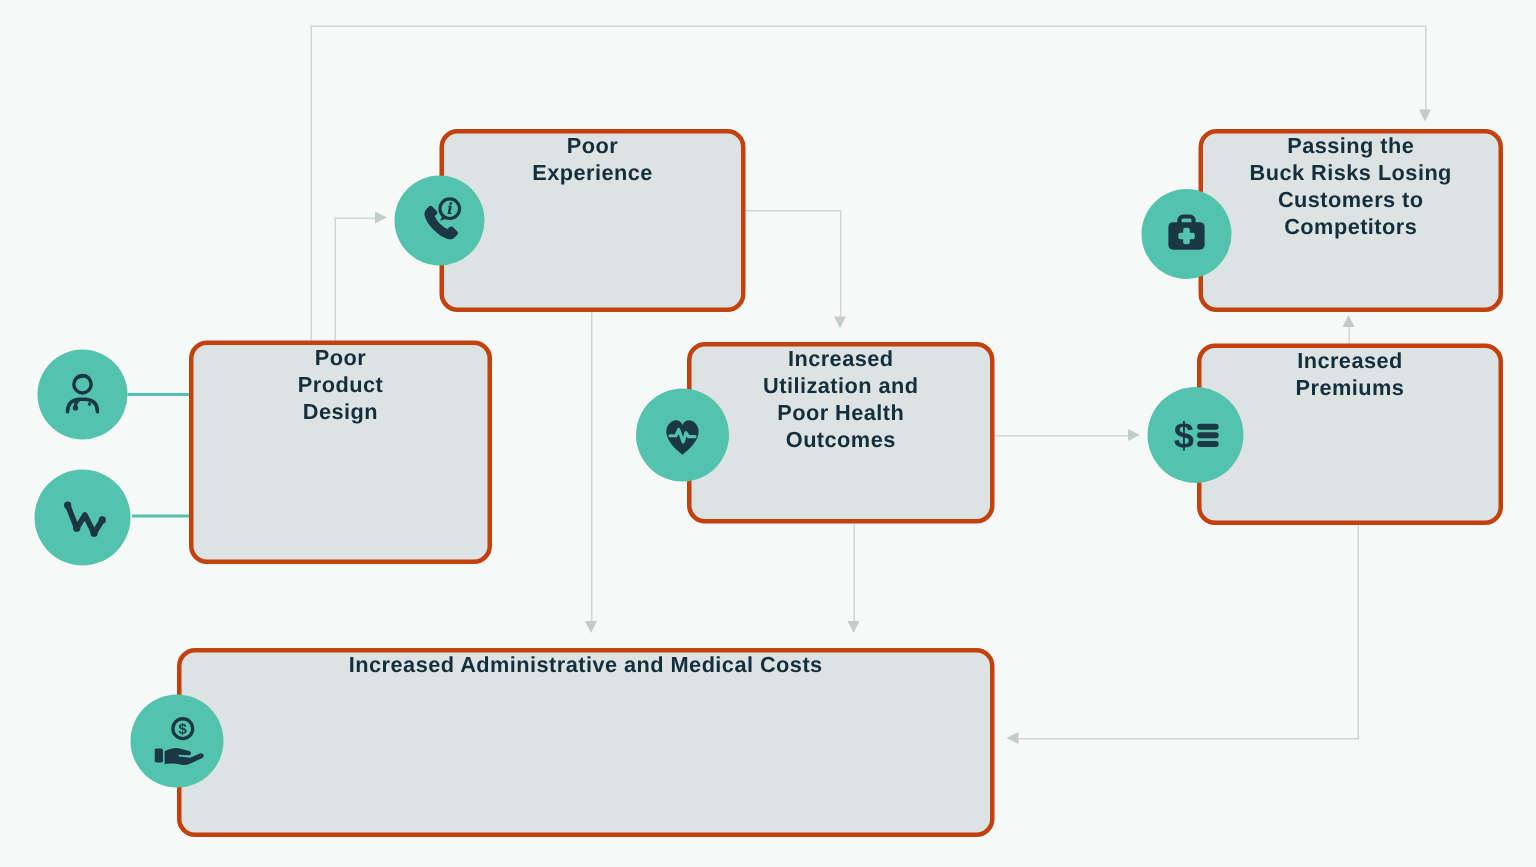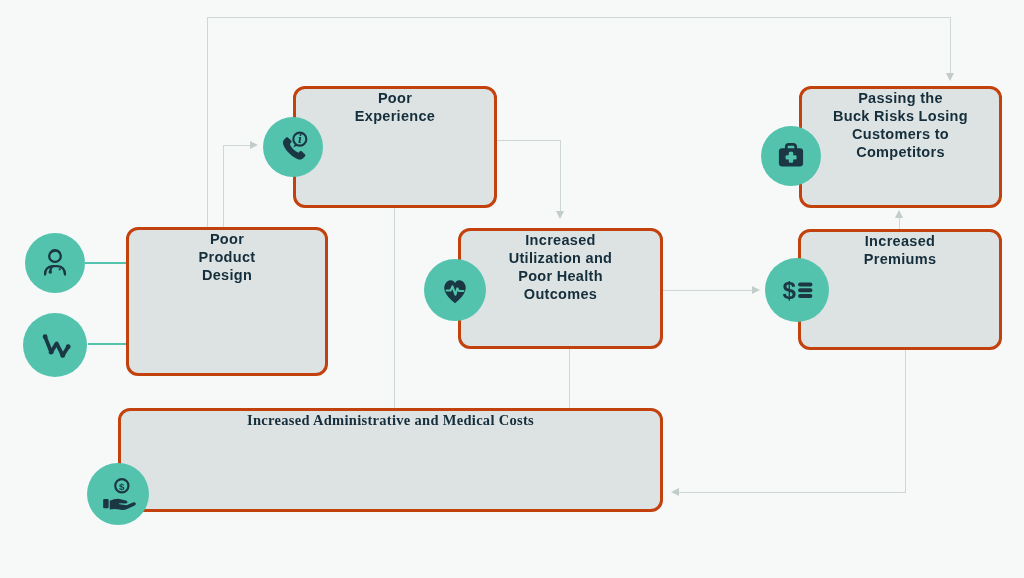--- a/index.html
+++ b/index.html
@@ -83,21 +83,21 @@
 Buck Risks Losing
 Customers to
 Competitors</span>
   </div>
 
   <div class="node" style="left:798px;top:229px;width:204px;height:121px;">
     <span>Increased
 Premiums</span>
   </div>
 
-  <div class="node" style="left:118px;top:408px;width:545px;height:104px;font-family:Liberation Serif, serif;">
+  <div class="node" style="left:118px;top:432px;width:545px;height:126px;">
     <span>Increased Administrative and Medical Costs</span>
   </div>
 
   <div class="icon-circle" style="left:25px;top:233px;width:60px;height:60px;">
     <svg width="42" height="42" viewBox="0 0 40 40">
       <g fill="none" stroke="#1b3744" stroke-width="2.2" stroke-linecap="round" stroke-linejoin="round">
         <circle cx="20" cy="13.5" r="5.5"></circle>
         <path d="M10.5 31 q0-7.5 7.5-8 h4 q7.5 .5 7.5 8"></path>
         <path d="M17.5 23.5 q-2 1.5-2 4"></path>
       </g>

